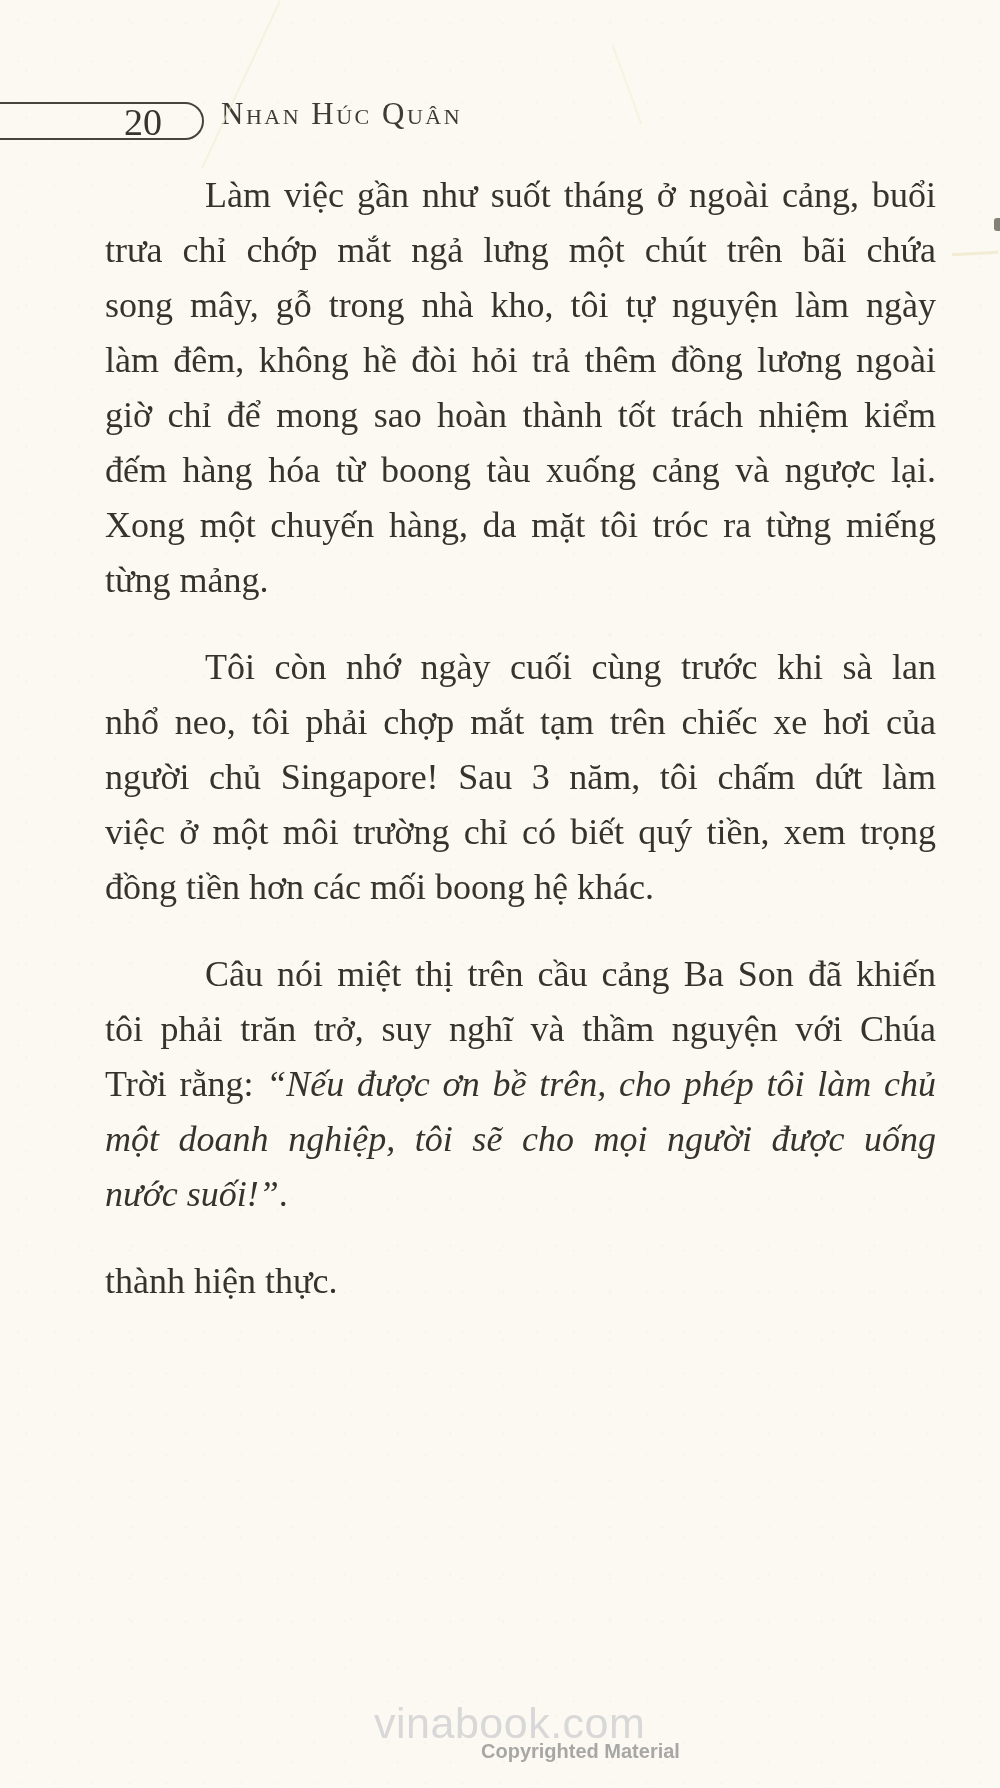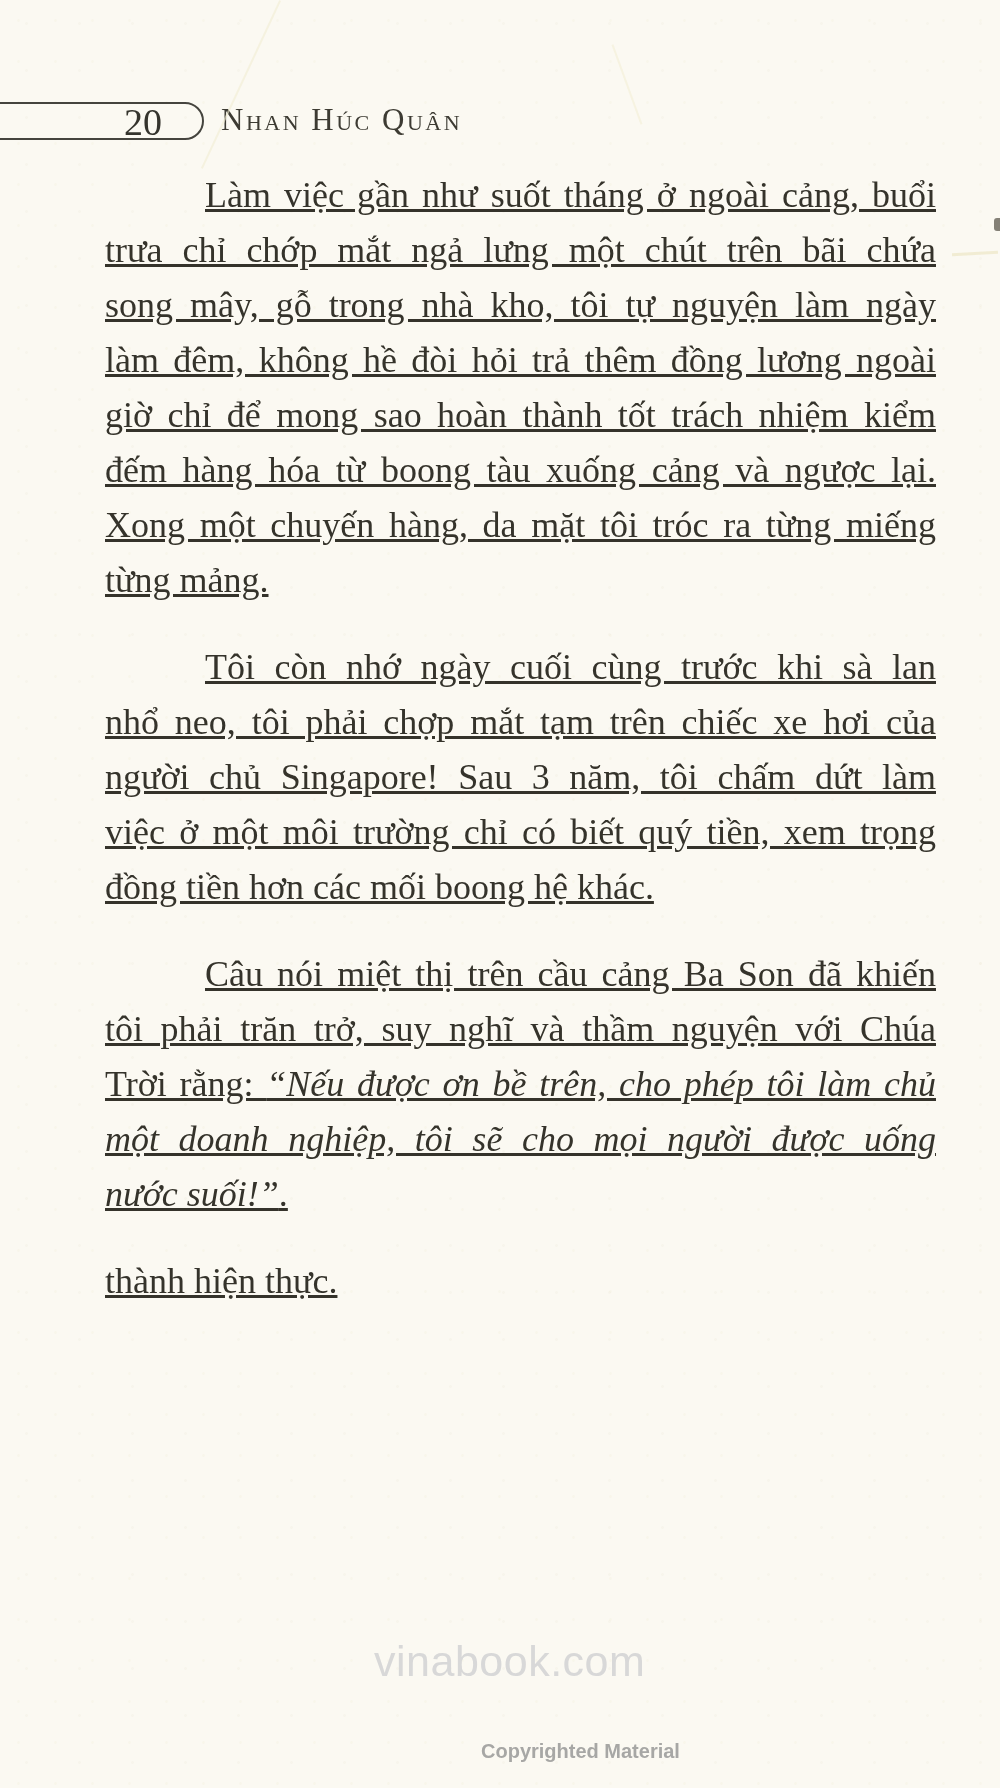--- a/index.html
+++ b/index.html
@@ -20,40 +20,40 @@
     width:218px;height:38px;
     border:2px solid #45443e;
     border-radius:0 19px 19px 0;
     box-sizing:border-box;
   }
   .pagenum{
     position:absolute;right:40px;top:1px;
     font-size:38px;line-height:34px;color:#35342d;
   }
   .running-title{
-    position:absolute;left:221px;top:99px;
+    position:absolute;left:221px;top:93px;
     font-size:31px;line-height:42px;
     font-variant:small-caps;
     letter-spacing:2.5px;
     color:#3d3b33;
     white-space:nowrap;
   }
   
   .body-text{
     position:absolute;left:105px;top:168px;width:843px;
     font-size:36px;line-height:55px;color:#35332b;
   }
-  .paragraph{margin:0 12px 32px 0;text-decoration:underline;}
+  .paragraph{margin:0 12px 32px 0;}
   .line{white-space:normal;}
   .line.justify{text-align:justify;text-align-last:justify;}
   .line.indent{text-indent:100px;}
   .italic{font-style:italic;}
   
   .wm-site{
-    position:absolute;left:374px;top:1637px;
+    position:absolute;left:374px;top:1699px;
     font-family:"Liberation Sans", sans-serif;
     font-size:43px;letter-spacing:.5px;
     color:#d8d8d8;
   }
   .wm-notice{
     position:absolutely;
     position:absolute;left:481px;top:1740px;
     font-family:"Liberation Sans", sans-serif;
     font-size:20px;color:#a7a7a5;font-weight:bold;
   }

